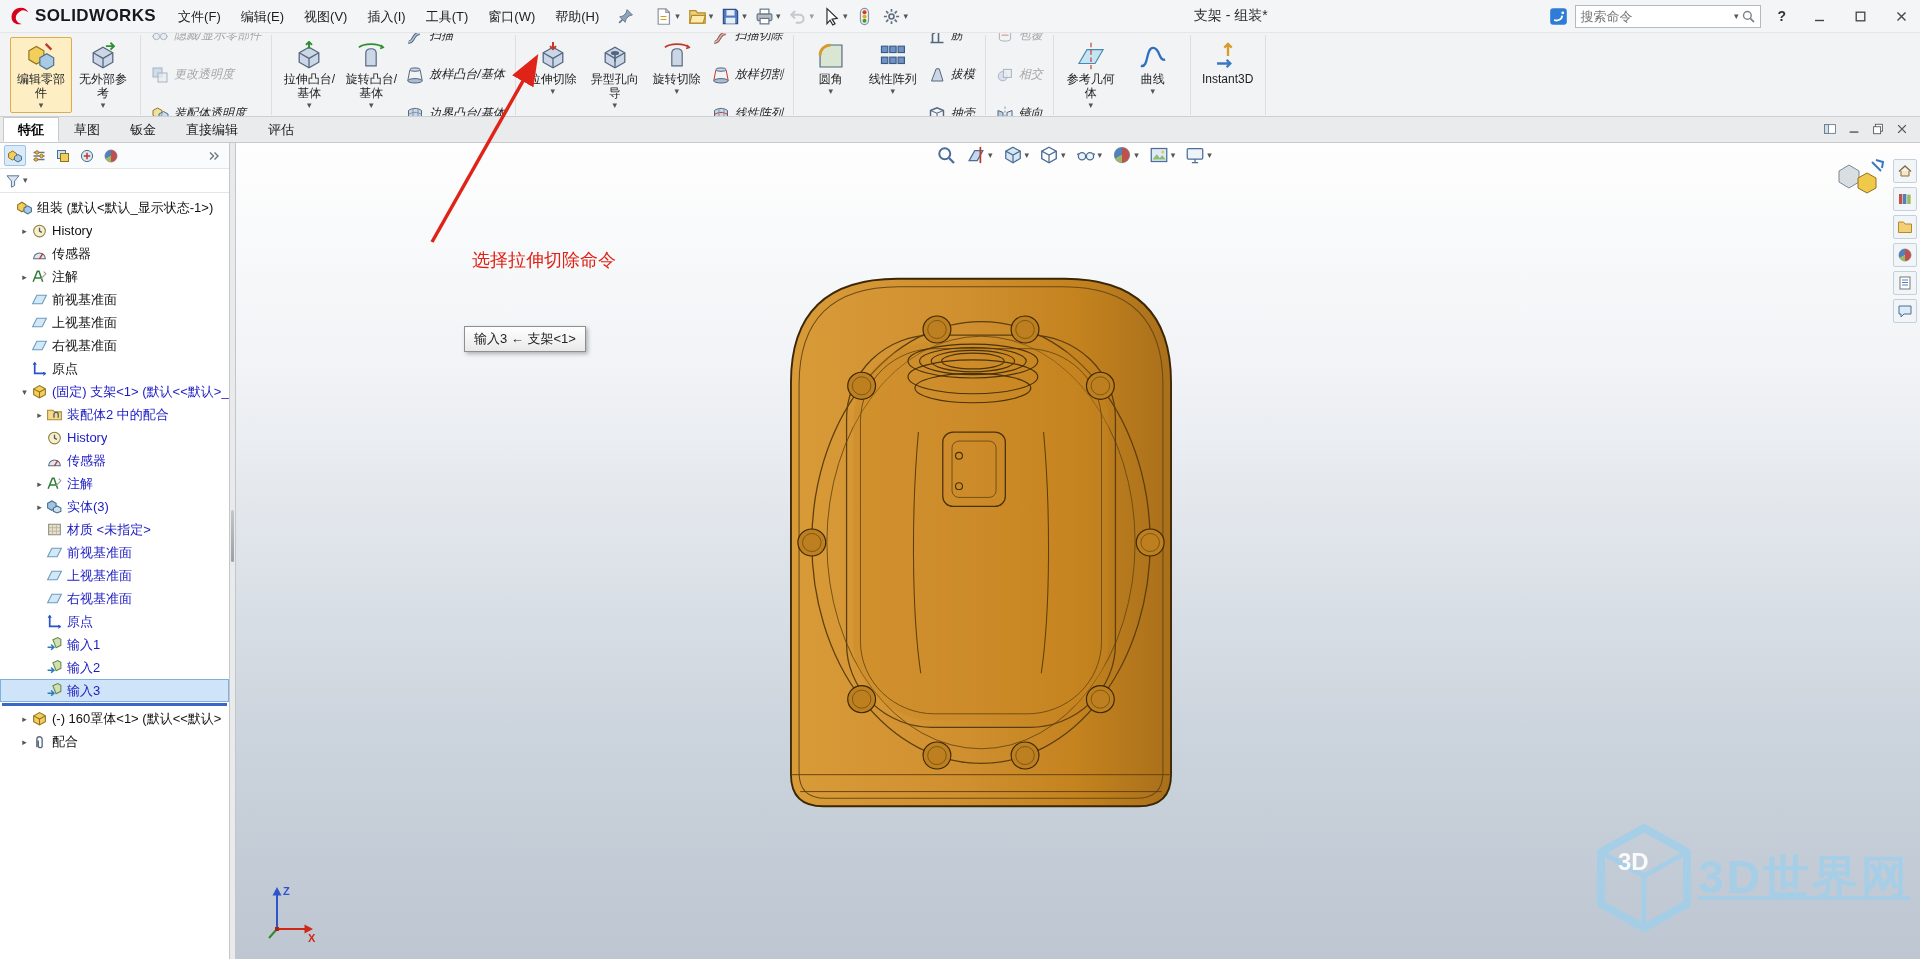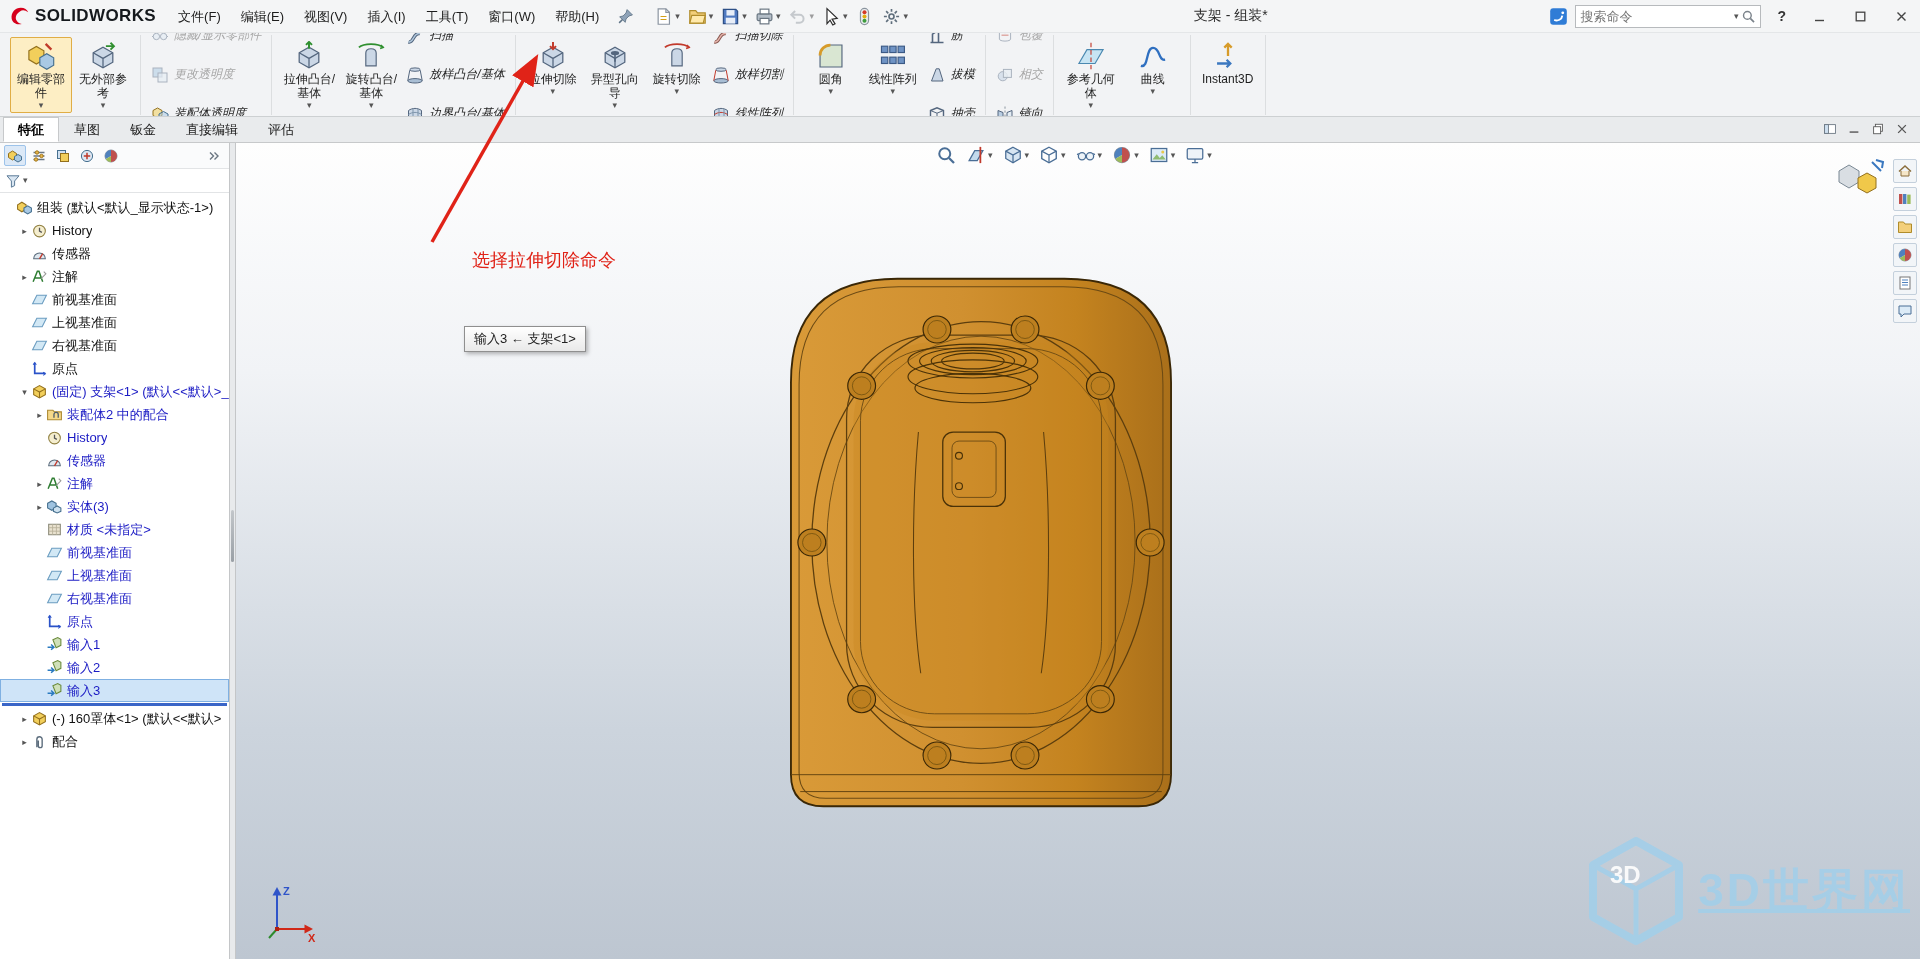--- a/index.html
+++ b/index.html
@@ -82,21 +82,21 @@
 #viewport{flex:1;position:relative;background:linear-gradient(180deg,#fefefe 0%,#f1f3f6 28%,#ccd4dd 72%,#bdc6d1 100%);}
 #headsup{position:absolute;top:2px;left:700px;display:flex;align-items:center;gap:10px;z-index:5;}
 .hbtn{display:flex;align-items:center;gap:2px;}
 .hbtn .hic{width:20px;height:20px;}
 #model{position:absolute;left:548px;top:129px;width:394px;height:541px;}
 #corner{position:absolute;right:34px;top:14px;width:54px;height:46px;}
 #taskpane{position:absolute;right:3px;top:16px;display:flex;flex-direction:column;gap:4px;}
 .tpbtn{width:24px;height:24px;background:#f2f5f8;border:1px solid #c4d0dc;border-radius:2px;display:flex;align-items:center;justify-content:center;}
 .tpbtn .icw{width:16px;height:16px;}
 #triad{position:absolute;left:30px;bottom:14px;width:55px;height:62px;}
-#watermark{position:absolute;right:10px;bottom:12px;display:flex;align-items:center;gap:12px;opacity:.9;}
+#watermark{position:absolute;right:10px;bottom:25px;display:flex;align-items:center;gap:4px;opacity:.9;}
 #watermark svg{width:100px;height:112px;}
 #wm-text{font-size:46px;font-weight:bold;color:#a3cfe9;letter-spacing:3px;white-space:nowrap;}
 
 
 #arrow-svg{position:absolute;left:0;top:0;width:1920px;height:959px;pointer-events:none;z-index:60;}
 #annot{position:absolute;left:424px;top:248px;font-size:18px;color:#e02318;z-index:61;white-space:nowrap;margin-left:48px;}
 #tooltip{position:absolute;left:464px;top:326px;z-index:61;font-size:13px;color:#222;padding:3px 9px;border:1px solid #8f8f8f;background:linear-gradient(#ffffff,#e9e9e9);box-shadow:2px 2px 4px rgba(0,0,0,.28);white-space:nowrap;}
 </style>
 </head>
 <body>

